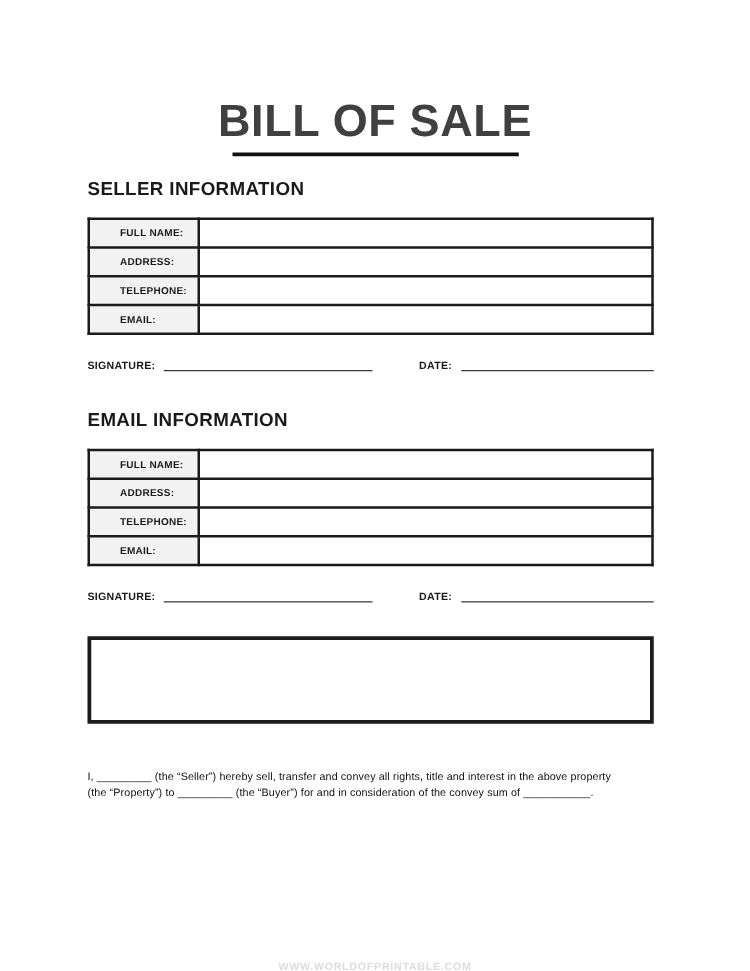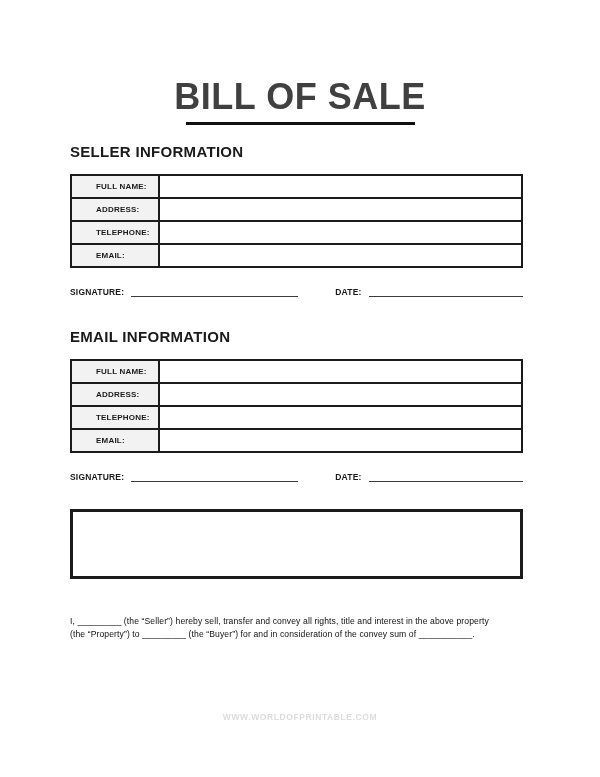--- a/index.html
+++ b/index.html
@@ -92,21 +92,21 @@
     font-size: 8.6px;
     font-weight: normal;
     line-height: 13px;
     color: #111111;
     letter-spacing: 0.1px;
   }
   footer.site {
     position: absolute;
     left: 0;
     right: 0;
-    top: 712px;
+    top: 768px;
     text-align: center;
     font-size: 8.5px;
     font-weight: bold;
     letter-spacing: 0.6px;
     color: #dcdcdc;
   }
 </style>
 </head>
 <body>
 

